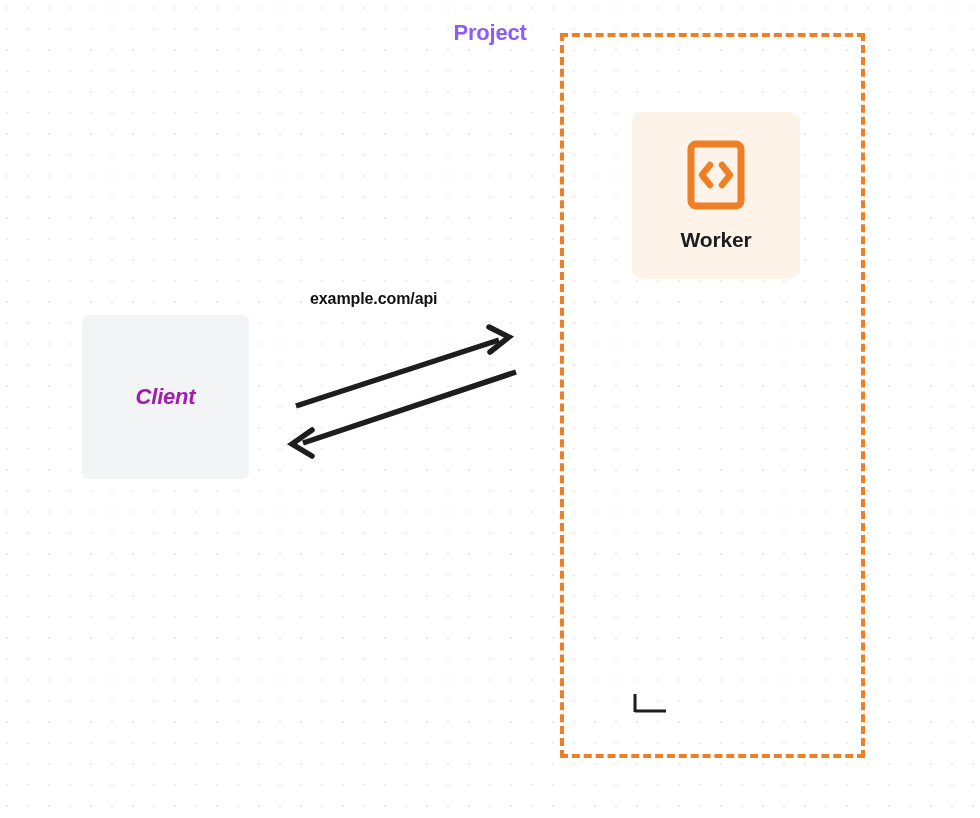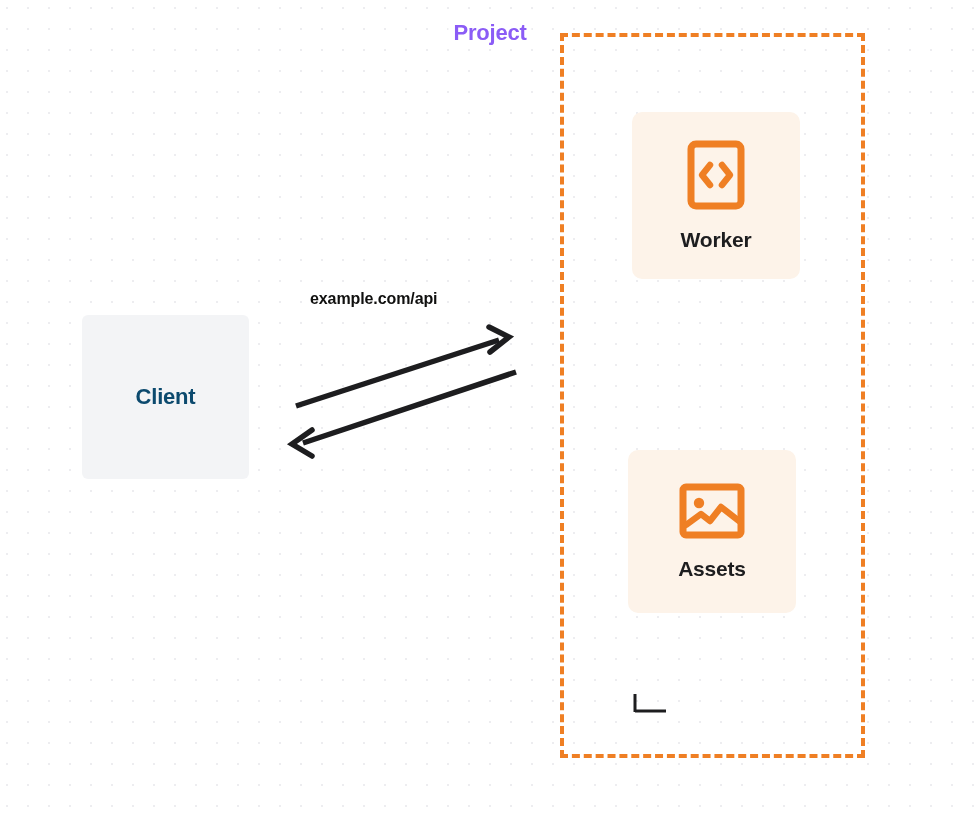--- a/index.html
+++ b/index.html
@@ -33,22 +33,23 @@
     height: 164px;
     background: #f3f4f6;
     border-radius: 6px;
     display: flex;
     align-items: center;
     justify-content: center;
   }
   #client-node .node-label {
     font-size: 22px;
     font-weight: 700;
-    color: #0c4a6e;
+    color: #a21caf;
     letter-spacing: -0.2px;
+    font-style: italic;
   }
 
   
   #arrows-layer {
     position: absolute;
     left: 0;
     top: 0;
     width: 980px;
     height: 818px;
     pointer-events: none;
@@ -184,30 +185,20 @@
     <span class="card-icon">
       <svg width="58" height="70" viewBox="0 0 58 70" aria-hidden="true">
         <rect x="4" y="4" width="50" height="62" rx="5" ry="5" fill="none" stroke="#ef7f24" stroke-width="7"></rect>
         <polyline points="23,25 15,35 23,45" fill="none" stroke="#ef7f24" stroke-width="6.5" stroke-linecap="round" stroke-linejoin="round"></polyline>
         <polyline points="35,25 43,35 35,45" fill="none" stroke="#ef7f24" stroke-width="6.5" stroke-linecap="round" stroke-linejoin="round"></polyline>
       </svg>
     </span>
     <span class="card-label">Worker</span>
   </div>
 
-  <div id="assets-card" class="service-card">
-    <span class="card-icon">
-      <svg width="66" height="56" viewBox="0 0 66 56" aria-hidden="true">
-        <rect x="4" y="4" width="58" height="48" rx="3" ry="3" fill="none" stroke="#ef7f24" stroke-width="7"></rect>
-        <circle cx="20" cy="20" r="5.2" fill="#ef7f24"></circle>
-        <polyline points="7,42 22,31 31,38 42,24 60,38" fill="none" stroke="#ef7f24" stroke-width="6.5" stroke-linecap="round" stroke-linejoin="round"></polyline>
-      </svg>
-    </span>
-    <span class="card-label">Assets</span>
-  </div>
 
   <div id="file-tree">
 
 
     <div class="tree-row">
       <svg class="tree-glyph" width="200" height="19" viewBox="0 0 200 19">
         <line x1="31" y1="0" x2="31" y2="18" stroke="#1d1d1f" stroke-width="3"></line>
         <line x1="31" y1="17" x2="62" y2="17" stroke="#1d1d1f" stroke-width="3"></line>
       </svg>
       

